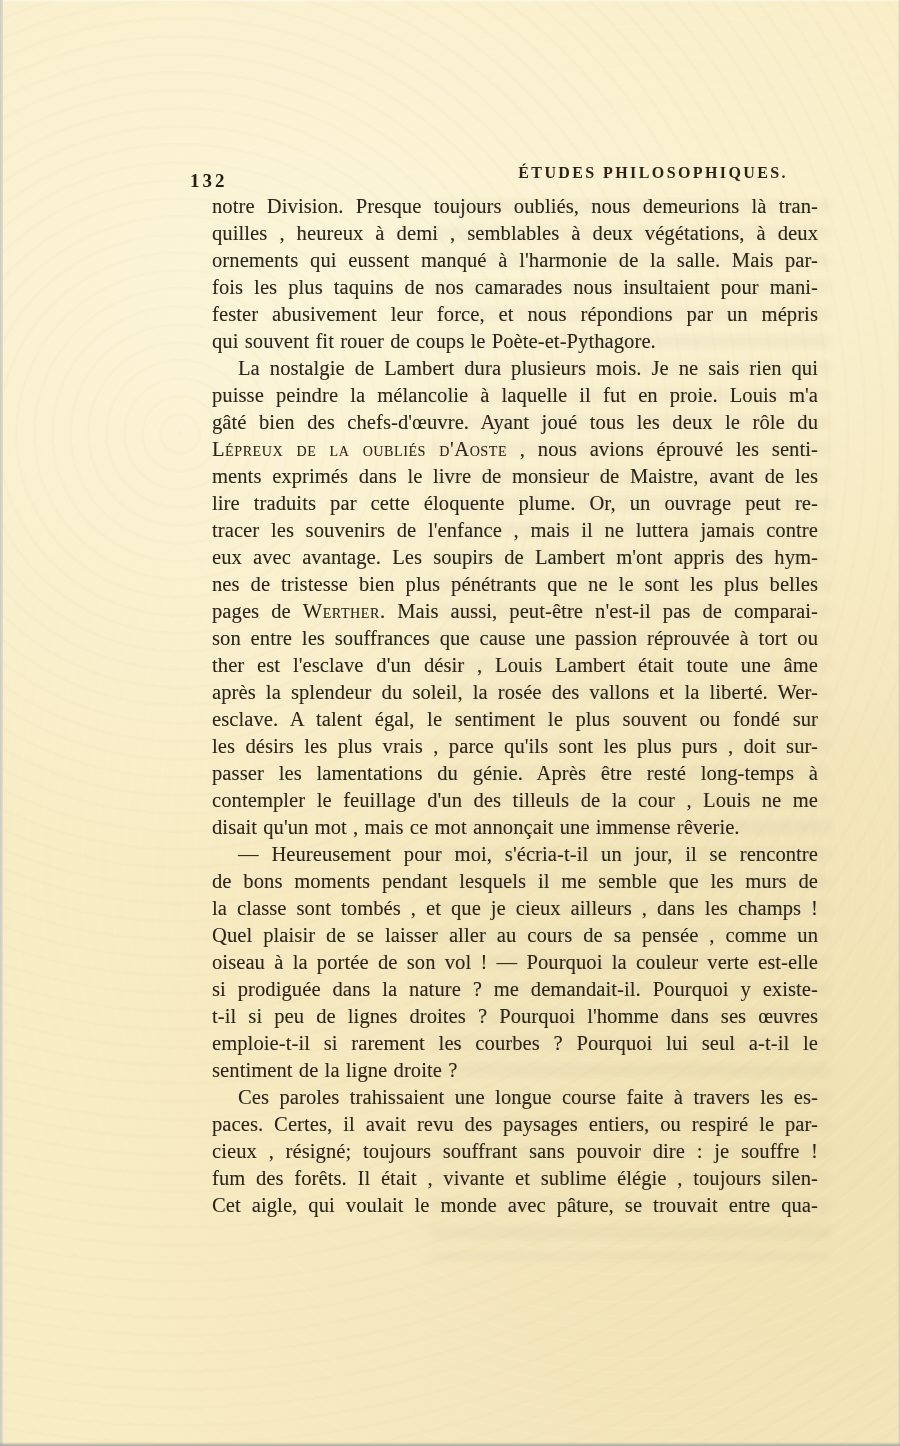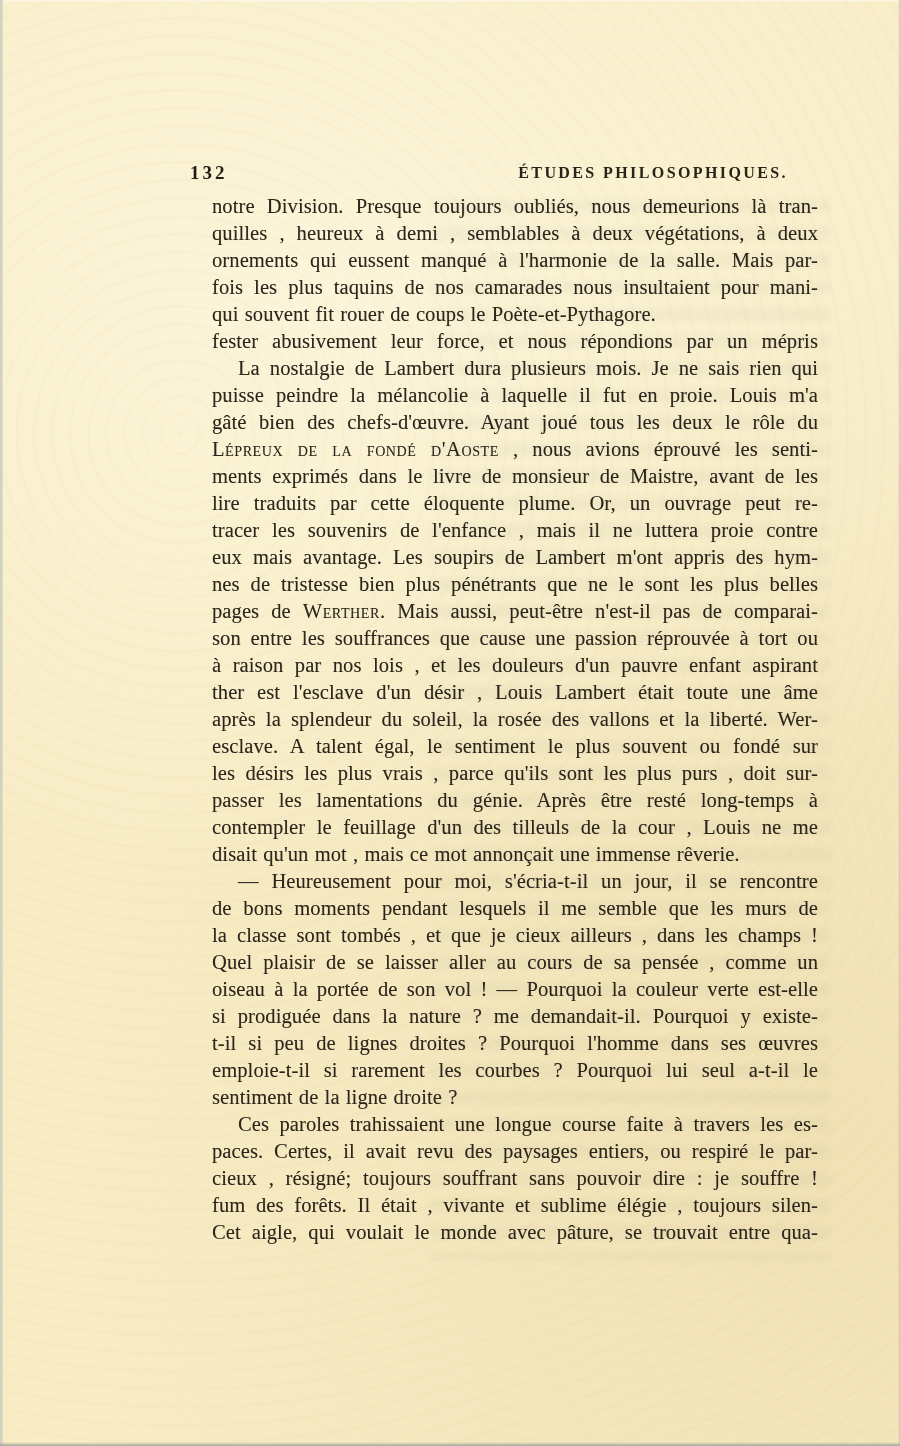--- a/index.html
+++ b/index.html
@@ -69,21 +69,21 @@
     width: 630px;
   }
   .page-header {
     position: relative;
     height: 21px;
     margin-bottom: 10px;
   }
   .page-number {
     position: absolute;
     left: 2px;
-    top: 0;
+    top: 8px;
     font-size: 19px;
     font-weight: 700;
     letter-spacing: 3px;
     color: #231e15;
   }
   .running-title {
     position: absolute;
     left: 0;
     right: 30px;
     top: 2px;
@@ -129,36 +129,35 @@
     <div class="page-header">
       <span class="page-number">132</span>
       <span class="running-title">ÉTUDES PHILOSOPHIQUES.</span>
     </div>
 
   <div class="para">
         <div class="line">notre Division. Presque toujours oubliés, nous demeurions là tran-</div>
         <div class="line">quilles , heureux à demi , semblables à deux végétations, à deux</div>
         <div class="line">ornements qui eussent manqué à l'harmonie de la salle. Mais par-</div>
         <div class="line">fois les plus taquins de nos camarades nous insultaient pour mani-</div>
+        <div class="line">fester abusivement leur force, et nous répondions par un mépris</div>
         <div class="line lastline">qui souvent fit rouer de coups le Poète-et-Pythagore.</div>
-        <div class="line">fester abusivement leur force, et nous répondions par un mépris</div>
       </div>
       <div class="para indent">
         <div class="line">La nostalgie de Lambert dura plusieurs mois. Je ne sais rien qui</div>
         <div class="line">puisse peindre la mélancolie à laquelle il fut en proie. Louis m'a</div>
         <div class="line">gâté bien des chefs-d'œuvre. Ayant joué tous les deux le rôle du</div>
-        <div class="line"><span class="sc">Lépreux de la fondé d'Aoste</span> , nous avions éprouvé les senti-</div>
+        <div class="line"><span class="sc">Lépreux de la oubliés d'Aoste</span> , nous avions éprouvé les senti-</div>
         <div class="line">ments exprimés dans le livre de monsieur de Maistre, avant de les</div>
         <div class="line">lire traduits par cette éloquente plume. Or, un ouvrage peut re-</div>
-        <div class="line">tracer les souvenirs de l'enfance , mais il ne luttera proie contre</div>
-        <div class="line">eux mais avantage. Les soupirs de Lambert m'ont appris des hym-</div>
+        <div class="line">tracer les souvenirs de l'enfance , mais il ne luttera jamais contre</div>
+        <div class="line">eux avec avantage. Les soupirs de Lambert m'ont appris des hym-</div>
         <div class="line">nes de tristesse bien plus pénétrants que ne le sont les plus belles</div>
         <div class="line">pages de <span class="sc">Werther</span>. Mais aussi, peut-être n'est-il pas de comparai-</div>
         <div class="line">son entre les souffrances que cause une passion réprouvée à tort ou</div>
-        <div class="line">à raison par nos lois , et les douleurs d'un pauvre enfant aspirant</div>
         <div class="line">ther est l'esclave d'un désir , Louis Lambert était toute une âme</div>
         <div class="line">après la splendeur du soleil, la rosée des vallons et la liberté. Wer-</div>
         <div class="line">esclave. A talent égal, le sentiment le plus souvent ou fondé sur</div>
         <div class="line">les désirs les plus vrais , parce qu'ils sont les plus purs , doit sur-</div>
         <div class="line">passer les lamentations du génie. Après être resté long-temps à</div>
         <div class="line">contempler le feuillage d'un des tilleuls de la cour , Louis ne me</div>
         <div class="line lastline">disait qu'un mot , mais ce mot annonçait une immense rêverie.</div>
       </div>
       <div class="para indent">
         <div class="line">— Heureusement pour moi, s'écria-t-il un jour, il se rencontre</div>

